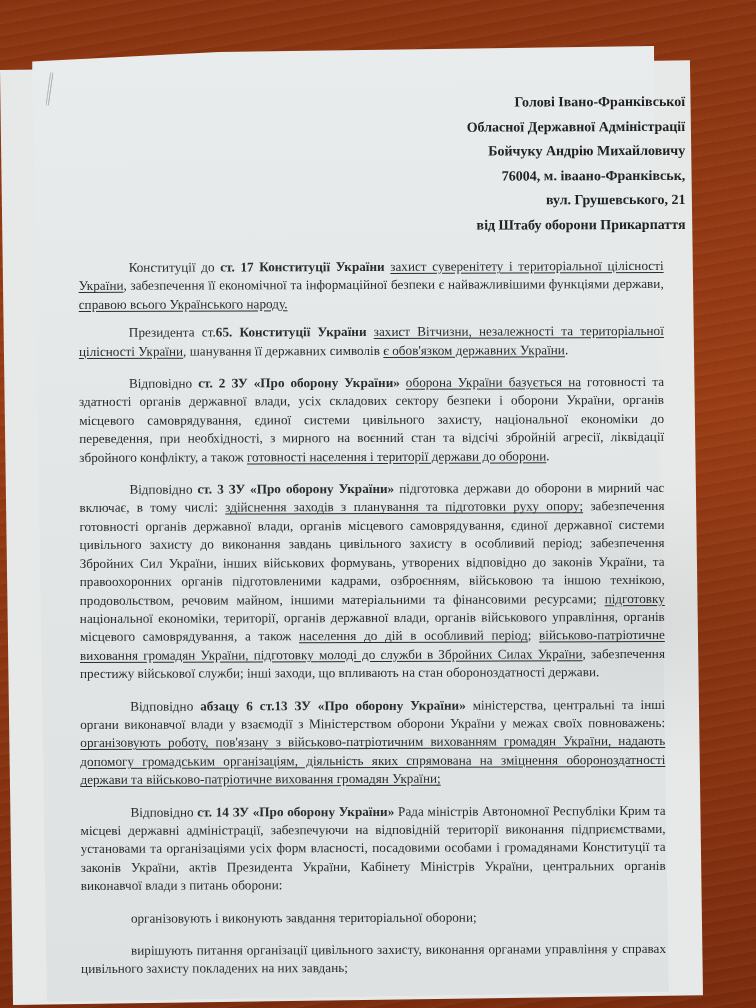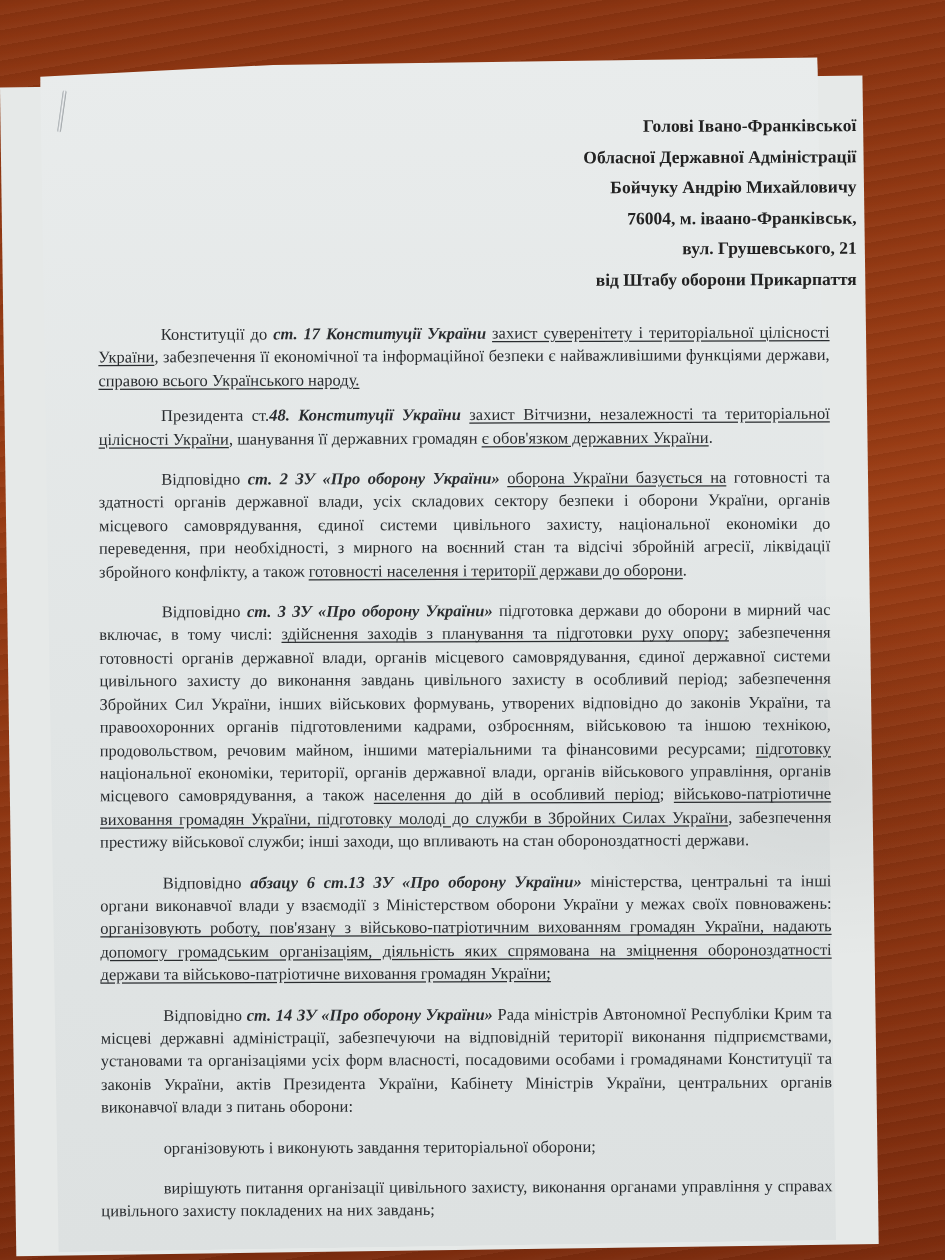--- a/index.html
+++ b/index.html
@@ -35,21 +35,21 @@
       position: absolute; left: 78px; top: 92px; width: 585px;
       color: #2a2d30; font-size: 13.2px; line-height: 18.4px;
       transform: rotate(-0.2deg); transform-origin: top left;
     }
     .addressee {
       text-align: right; font-weight: bold; font-size: 14px; line-height: 24.5px;
       margin-right: -22px; color: #222;
     }
     .para { text-align: justify; margin: 0 0 14px 0; text-indent: 50px; }
     .para.close { margin-bottom: 10px; }
-    .b { font-weight: bold; font-style: italic; }
+    .b { font-weight: bold; }
     .u { text-decoration: underline; text-underline-offset: 2px; }
   </style>
 </head>
 <body>
 
 <div class="table-grain"></div>
 <div class="paper-under"></div>
 <div class="paper"></div>
 <div class="shadow"></div>
 <div class="staple"></div>
@@ -61,21 +61,21 @@
     <div>Бойчуку Андрію Михайловичу</div>
     <div>76004, м. іваано-Франківськ,</div>
     <div>вул. Грушевського, 21</div>
     <div>від Штабу оборони Прикарпаття</div>
   </div>
 
   <div style="height:20px"></div>
 
   <p class="para close"><span>Конституції до </span><span class="b">ст. 17 Конституції України</span><span> </span><span class="u">захист суверенітету і територіальної цілісності України</span><span>, забезпечення її економічної та інформаційної безпеки є найважливішими функціями держави, </span><span class="u">справою всього Українського народу.</span></p>
 
-  <p class="para"><span>Президента ст.</span><span class="b">48. Конституції України</span><span> </span><span class="u">захист Вітчизни, незалежності та територіальної цілісності України</span><span>, шанування її державних громадян </span><span class="u">є обов'язком державних України</span><span>.</span></p>
+  <p class="para"><span>Президента ст.</span><span class="b">65. Конституції України</span><span> </span><span class="u">захист Вітчизни, незалежності та територіальної цілісності України</span><span>, шанування її державних символів </span><span class="u">є обов'язком державних України</span><span>.</span></p>
 
   <p class="para"><span>Відповідно </span><span class="b">ст. 2 ЗУ «Про оборону України»</span><span> </span><span class="u">оборона України базується на</span><span> готовності та здатності органів державної влади, усіх складових сектору безпеки і оборони України, органів місцевого самоврядування, єдиної системи цивільного захисту, національної економіки до переведення, при необхідності, з мирного на воєнний стан та відсічі збройній агресії, ліквідації збройного конфлікту, а також </span><span class="u">готовності населення і території держави до оборони</span><span>.</span></p>
 
   <p class="para"><span>Відповідно </span><span class="b">ст. 3 ЗУ «Про оборону України»</span><span>   підготовка держави до оборони в мирний час включає, в тому числі: </span><span class="u">здійснення заходів з планування та підготовки руху опору;</span><span> забезпечення готовності органів державної влади, органів місцевого самоврядування, єдиної державної системи цивільного захисту до виконання завдань цивільного захисту в особливий період; забезпечення Збройних Сил України, інших військових формувань, утворених відповідно до законів України, та правоохоронних органів підготовленими кадрами, озброєнням, військовою та іншою технікою, продовольством, речовим майном, іншими матеріальними та фінансовими ресурсами; </span><span class="u">підготовку</span><span> національної економіки, території, органів державної влади, органів військового управління, органів місцевого самоврядування, а також </span><span class="u">населення до дій в особливий період</span><span>; </span><span class="u">військово-патріотичне виховання громадян України, підготовку молоді до служби в Збройних Силах України</span><span>, забезпечення престижу військової служби; інші заходи, що впливають на стан обороноздатності держави.</span></p>
 
   <p class="para"><span>Відповідно </span><span class="b">абзацу 6 ст.13 ЗУ «Про оборону України»</span><span>    міністерства, центральні та інші органи виконавчої влади у взаємодії з Міністерством оборони України у межах своїх повноважень: </span><span class="u">організовують роботу, пов'язану з військово-патріотичним вихованням громадян України, надають допомогу громадським організаціям, діяльність яких спрямована на зміцнення обороноздатності держави та військово-патріотичне виховання громадян України;</span></p>
 
   <p class="para"><span>Відповідно </span><span class="b">ст. 14 ЗУ «Про оборону України»</span><span>  Рада міністрів Автономної Республіки Крим та місцеві державні адміністрації, забезпечуючи на відповідній території виконання підприємствами, установами та організаціями усіх форм власності, посадовими особами і громадянами Конституції та законів України, актів Президента України, Кабінету Міністрів України, центральних органів виконавчої влади з питань оборони:</span></p>
 
   <p class="para">організовують і виконують завдання територіальної оборони;</p>

